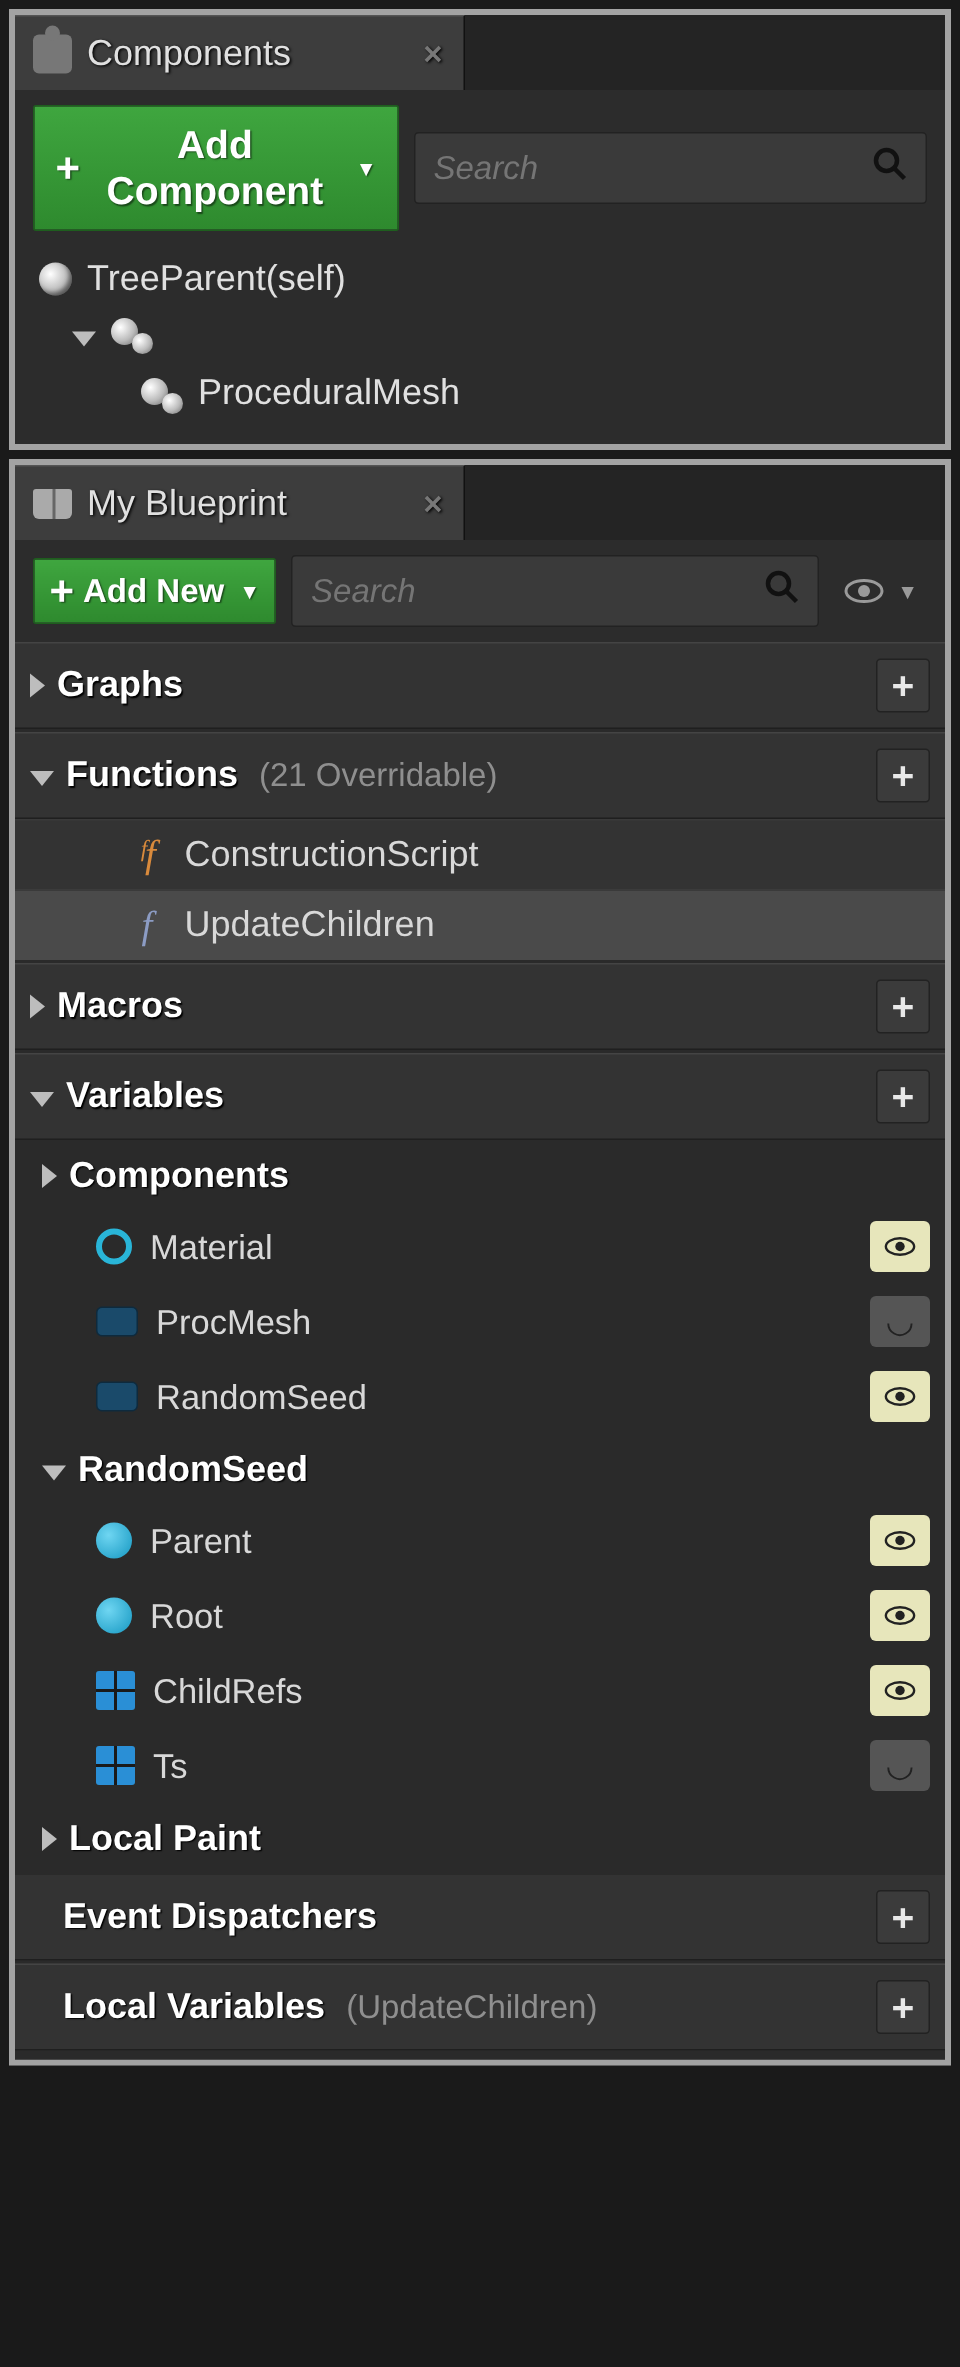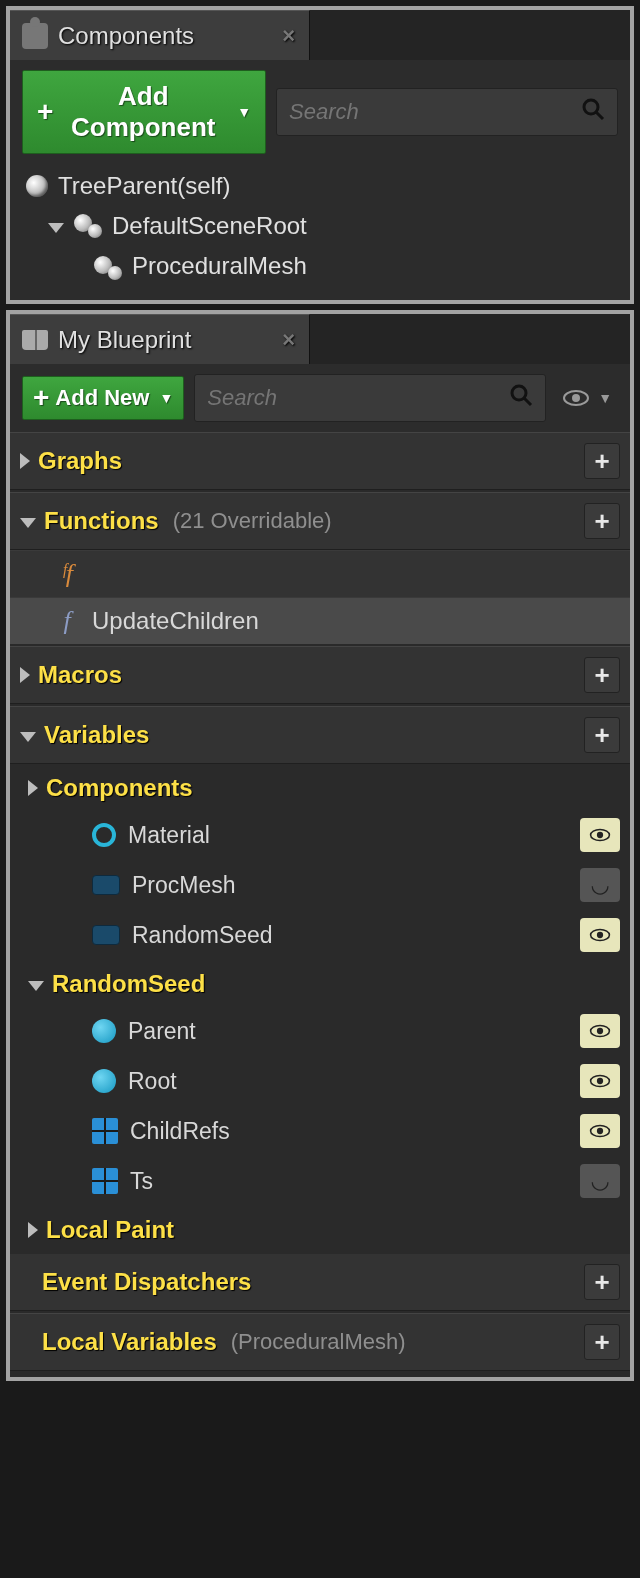--- a/index.html
+++ b/index.html
@@ -117,37 +117,37 @@
     display:flex;
     align-items:center;
     background:#333;
     border-top:1px solid #444;
     border-bottom:1px solid #1f1f1f;
     padding: 10px 10px;
     gap:8px;
     margin-top:2px;
   }
   .cat-header.sub { background: transparent; border:none; padding: 8px 10px 8px 18px;}
-  .cat-title { font-weight: bold; font-size: 24px; color:#fde047; text-shadow:1px 1px 1px #000;}
+  .cat-title { font-weight: bold; font-size: 24px; color:#ffffff; text-shadow:1px 1px 1px #000;}
   .cat-sub { font-weight: normal; color:#8f8f8f; font-size: 22px; margin-left: 6px;}
   .cat-add {
     margin-left:auto; width:36px;height:36px; background:#3b3b3b;border:1px solid #222;
     display:flex;align-items:center;justify-content:center;
     color:#e8e8e8;font-size:26px;font-weight:bold;border-radius:3px;
   }
   .item-row {
     display:flex; align-items:center; gap:12px;
     padding: 8px 10px 8px 44px;
     background: #333;
     font-size: 24px;
     border-top:1px solid #3a3a3a;
   }
   .item-row.selected { background:#4a4a4a; }
-  .item-row.var { padding-left: 54px; background: transparent; border:none; font-size: 23px; margin-left: 28px;}
-  .f-icon { font-style: italic; font-family: Georgia, serif; font-size: 26px; color:#8c9cc4; width:26px; text-align:center;}
+  .item-row.var { padding-left: 54px; background: transparent; border:none; font-size: 23px;}
+  .f-icon { font-style: italic; font-family: Georgia, serif; font-size: 26px; color:#8c9cc4; width:26px; text-align:center;margin-left:31px;}
   .f-icon.orange { color:#d98a3c; }
   .var-icon { width:28px; height:20px; border-radius:4px; display:inline-block; }
   .var-icon.ring { border:4px solid #29b5d8; background:transparent; width:24px;height:24px;border-radius:50%;}
   .var-icon.pill { background:#1a4a6a; border:1px solid #0e2a3d; }
   .var-icon.ball { background: radial-gradient(circle at 35% 35%, #6fd6f2, #1597c1); width:24px;height:24px;border-radius:50%;}
   .var-icon.grid {
     width:26px;height:26px;
     background:
       linear-gradient(#1a1a1a,#1a1a1a),
       linear-gradient(#1a1a1a,#1a1a1a),
@@ -212,21 +212,20 @@
       <div class="comp-row">
         <span class="sphere-icon"></span>
         <span>TreeParent(self)</span>
       </div>
       <div class="comp-row indent1">
         <span class="disc-arrow open"></span>
         <span class="double-sphere">
             <span class="s1"></span>
             <span class="s2"></span>
           </span>
-        <span>DefaultSceneRoot</span>
       </div>
       <div class="comp-row indent2">
         <span class="double-sphere">
             <span class="s1"></span>
             <span class="s2"></span>
           </span>
         <span>ProceduralMesh</span>
       </div>
     </div>
   </div>
@@ -275,20 +274,21 @@
     </div>
 
     <div class="cat-header">
       <span class="disc-arrow open"></span>
       <span class="cat-title">Functions</span>
       <span class="cat-sub">(21 Overridable)</span>
       <button class="cat-add">+</button>
     </div>
     <div class="item-row">
       <span class="f-icon orange">ᶠf</span>
+      <span>ConstructionScript</span>
     </div>
     <div class="item-row selected">
       <span class="f-icon">f</span>
       <span>UpdateChildren</span>
     </div>
 
     <div class="cat-header">
       <span class="disc-arrow closed"></span>
       <span class="cat-title">Macros</span>
       <button class="cat-add">+</button>
@@ -378,18 +378,18 @@
 
     <div class="cat-header" style="border-top:none">
       <span style="width:14px"></span>
       <span class="cat-title">Event Dispatchers</span>
       <button class="cat-add">+</button>
     </div>
 
     <div class="cat-header">
       <span style="width:14px"></span>
       <span class="cat-title">Local Variables</span>
-      <span class="cat-sub">(ProceduralMesh)</span>
+      <span class="cat-sub">(UpdateChildren)</span>
       <button class="cat-add">+</button>
     </div>
 
   </div>
 </div>
 
 </body></html>

